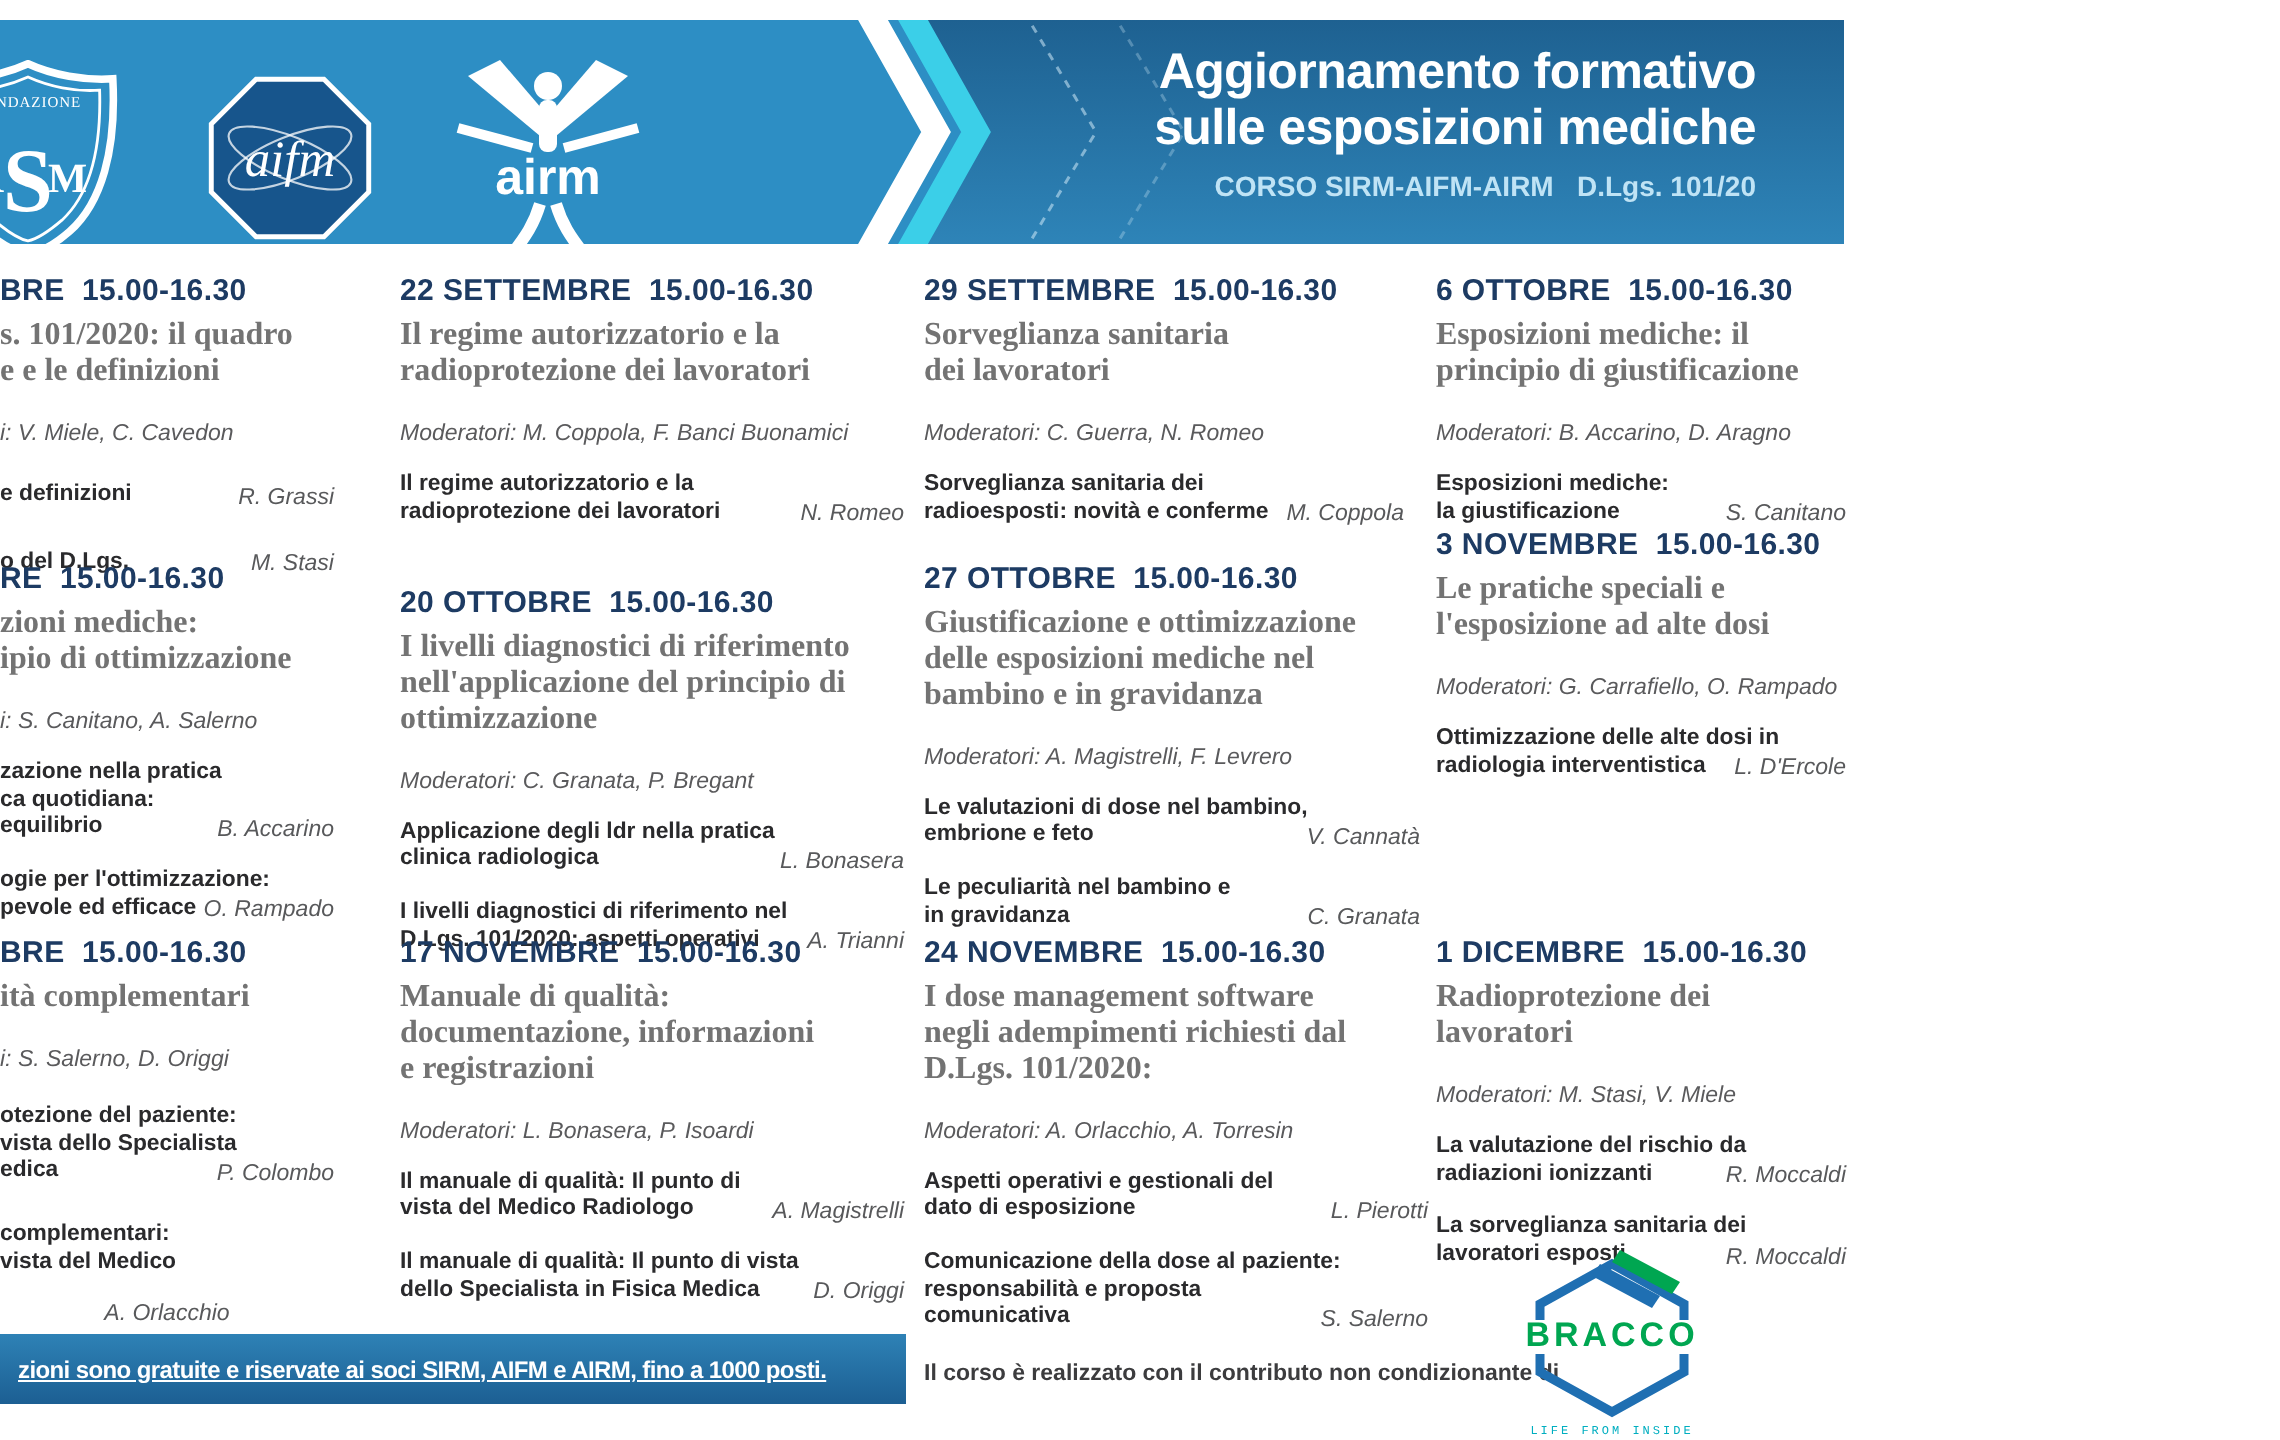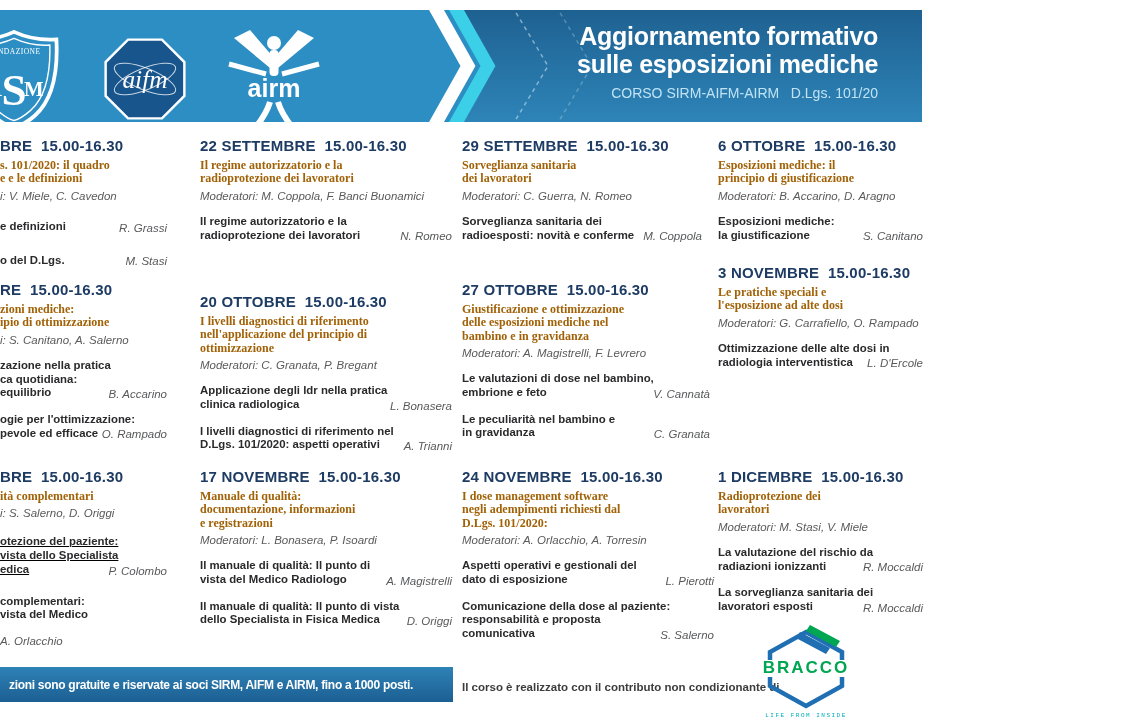--- a/index.html
+++ b/index.html
@@ -5,41 +5,41 @@
   * { margin:0; padding:0; box-sizing:border-box; }
   html,body { width:1140px; height:720px; background:#fff; overflow:hidden; }
   body { font-family:"Liberation Sans", sans-serif; position:relative; }
   .canvas { position:absolute; left:0; top:0; width:1140px; height:720px; background:#fff; }
 
   
   .header { position:absolute; left:0; top:10px; width:922px; height:112px; }
   .header-svg { position:absolute; left:0; top:0; }
   .banner-text { position:absolute; right:44px; top:13px; text-align:right; color:#fff; }
   .banner-title { font-size:25px; font-weight:bold; line-height:1.1; letter-spacing:-0.3px; }
-  .banner-sub { margin-top:7px; font-size:14px; font-weight:normal; color:#bfe3f5; white-space:pre-wrap; }
+  .banner-sub { margin-top:7px; font-size:14px; font-weight:bold; color:#bfe3f5; white-space:pre-wrap; }
   .logo { position:absolute; }
 
   
   .session { position:absolute; }
   .s-date { font-size:15px; font-weight:bold; color:#1d3b63; letter-spacing:0.2px; white-space:pre-wrap; }
   .s-title { margin-top:5px; font-family:"Liberation Serif", serif; font-weight:bold;
-             font-size:12px; line-height:1.12; color:#a16207; white-space:pre-line; }
-  .s-mods { margin-top:4px; font-size:11.5px; font-style:italic; color:#5a5a5c; white-space:pre-wrap; }
+             font-size:16px; line-height:1.12; color:#737373; white-space:pre-line; }
+  .s-mods { margin-top:16px; font-size:11.5px; font-style:italic; color:#5a5a5c; white-space:pre-wrap; }
   .talk { margin-top:13px; position:relative; }
   .t-title { font-size:11.4px; font-weight:bold; color:#2a2a2c; line-height:1.2; white-space:pre-line; }
   .t-speaker { position:absolute; right:0; bottom:0; font-size:11.5px; font-style:italic;
                color:#58595b; white-space:nowrap; }
-  .talk.stack .t-speaker { position:static; display:block; text-align:left; margin-top:13px; }
+  .talk.stack .t-speaker { position:static; display:block; text-align:center; margin-top:13px; }
 
   
   .footer-bar { position:absolute; left:0; top:667px; width:453px; height:35px;
                 background:linear-gradient(180deg,#2e82b6 0%,#1c5f93 100%);
                 display:flex; align-items:center; }
   .footer-bar-text { color:#fff; font-weight:bold; font-size:12px; letter-spacing:-0.3px;
-                     padding-left:9px; white-space:nowrap; }
+                     padding-left:9px; white-space:nowrap;text-decoration:underline; }
   .footer-note { position:absolute; left:462px; top:681px; font-size:11.5px; font-weight:bold; color:#3c3c3e; }
   .bracco { position:absolute; left:752px; top:624px; }
 </style>
 </head>
 <body>
 
 <div class="canvas">
 
   <div class="header">
     <svg class="header-svg" width="922" height="112" viewBox="0 0 922 112">
@@ -206,21 +206,21 @@
       <div class="t-title">Ottimizzazione delle alte dosi in
 radiologia interventistica</div>
       <div class="t-speaker">L. D'Ercole</div>
     </div>
   </section>
 
   <section class="session" style="left:0; top:468px; width:167px;">
     <div class="s-date">BRE  15.00-16.30</div>
     <h3 class="s-title">ità complementari</h3>
     <div class="s-mods">i: S. Salerno, D. Origgi</div>
-    <div class="talk" style="margin-top:16px;text-decoration:underline;">
+    <div class="talk" style="margin-top:16px;">
       <div class="t-title">otezione del paziente:
 vista dello Specialista
 edica</div>
       <div class="t-speaker">P. Colombo</div>
     </div>
     <div class="talk stack" style="margin-top:18px;">
       <div class="t-title">complementari:
 vista del Medico</div>
       <div class="t-speaker">A. Orlacchio</div>
     </div>

